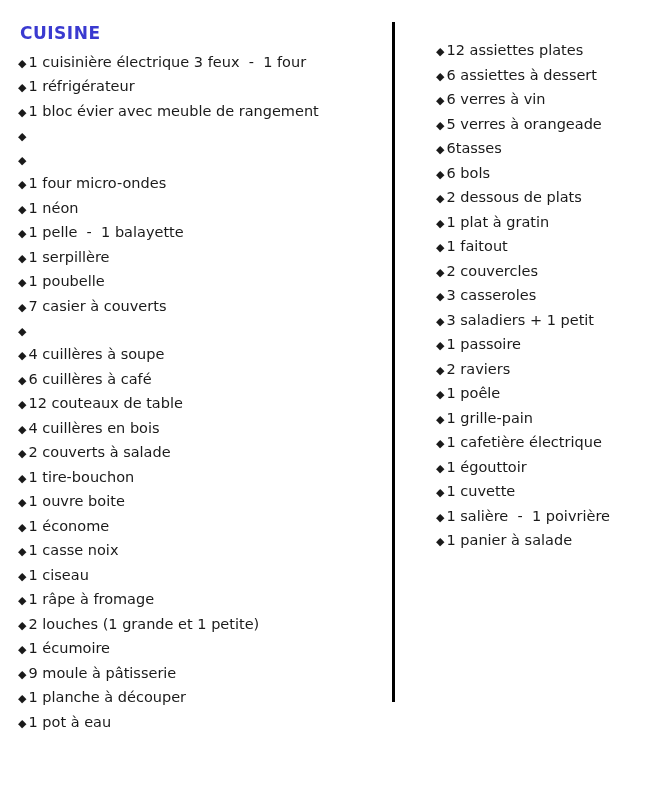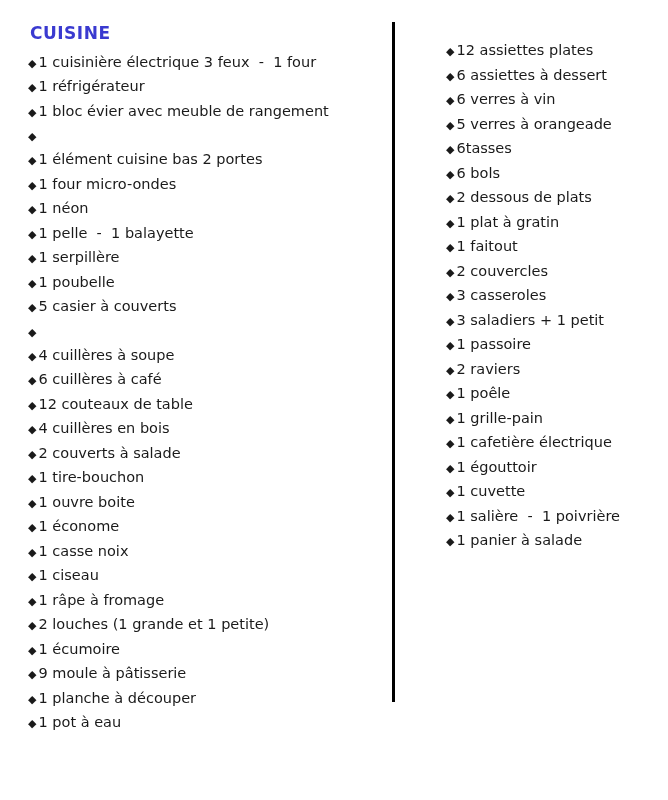--- a/index.html
+++ b/index.html
@@ -12,21 +12,21 @@
     background: #ffffff;
     font-family: "DejaVu Sans", sans-serif;
     color: #1a1a1a;
     overflow: hidden;
   }
   .page {
     position: relative;
     width: 668px;
     height: 800px;
     box-sizing: border-box;
-    padding: 24px 18px 0 28px;
+    padding: 24px 18px 0 18px;
   }
   .divider {
     position: absolute;
     left: 392px;
     top: 22px;
     width: 3px;
     height: 680px;
     background: #000000;
   }
   .columns {
@@ -103,21 +103,20 @@
           </li>
         <li class="item">
             <span class="bullet">◆</span>
             <span class="label">1 bloc évier avec meuble de rangement</span>
           </li>
         <li class="item">
             <span class="bullet">◆</span>
           </li>
         <li class="item">
             <span class="bullet">◆</span>
-            <span class="label">1 élément cuisine bas 2 portes</span>
           </li>
         <li class="item">
             <span class="bullet">◆</span>
             <span class="label">1 four micro-ondes</span>
           </li>
         <li class="item">
             <span class="bullet">◆</span>
             <span class="label">1 néon</span>
           </li>
         <li class="item">
@@ -127,21 +126,21 @@
         <li class="item">
             <span class="bullet">◆</span>
             <span class="label">1 serpillère</span>
           </li>
         <li class="item">
             <span class="bullet">◆</span>
             <span class="label">1 poubelle</span>
           </li>
         <li class="item">
             <span class="bullet">◆</span>
-            <span class="label">5 casier à couverts</span>
+            <span class="label">7 casier à couverts</span>
           </li>
         <li class="item">
             <span class="bullet">◆</span>
           </li>
         <li class="item">
             <span class="bullet">◆</span>
             <span class="label">4 cuillères à soupe</span>
           </li>
         <li class="item">
             <span class="bullet">◆</span>

